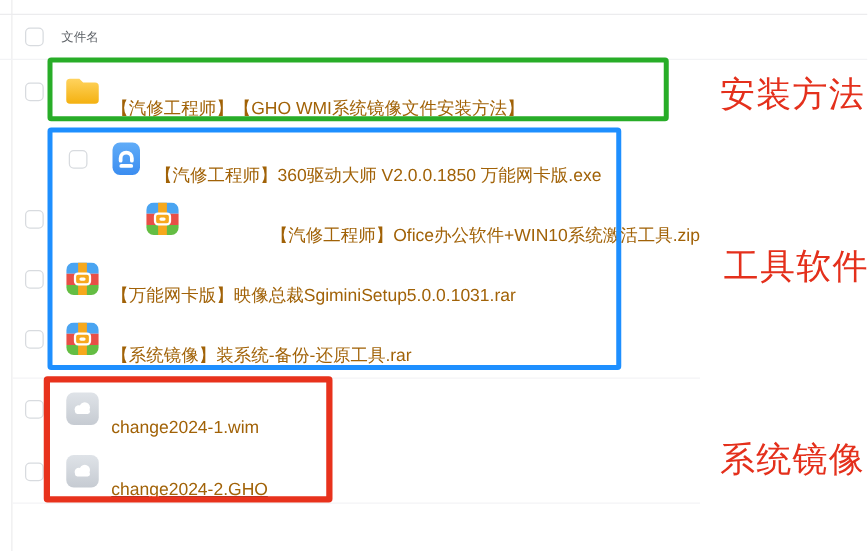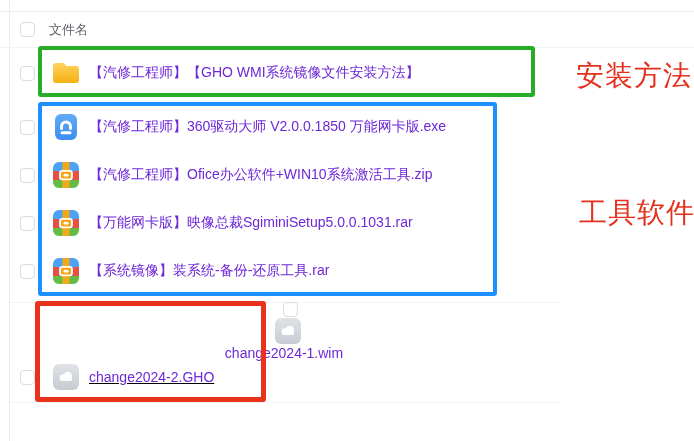--- a/index.html
+++ b/index.html
@@ -11,34 +11,34 @@
   .page{position:relative;width:694px;height:441px;background:#fff;}
   .vline-left{position:absolute;left:9px;top:0;width:1px;height:441px;background:#ededee;}
   .hline-top{position:absolute;left:0;top:11px;width:694px;height:1px;background:#ececee;}
   .hline-header{position:absolute;left:0;top:47px;width:694px;height:1px;background:#f2f3f5;}
   .sep{position:absolute;left:10px;width:550px;height:1px;background:#f3f4f6;}
 
   .header-row{
     position:absolute;left:0;top:12px;width:694px;height:35px;
     display:flex;align-items:center;
   }
-  .header-label{color:#5f6368;font-size:13px;margin-left:14px;}
+  .header-label{color:#5f6368;font-size:10px;margin-left:14px;}
 
   .checkbox{
     width:15px;height:15px;border:1px solid #d8dbdf;border-radius:4px;
     background:#fff;margin-left:20px;flex:0 0 auto;box-sizing:border-box;
   }
   .file-row{
     position:absolute;left:0;width:560px;height:48px;
     display:flex;align-items:center;cursor:pointer;
   }
   .file-row.tall{height:50px;}
   .icon-box{width:30px;height:28px;margin-left:16px;flex:0 0 auto;
     display:flex;align-items:center;justify-content:center;}
-  .file-name{margin-left:8px;color:#6d28d9;font-size:14px;white-space:nowrap;}
+  .file-name{margin-left:8px;color:#a16207;font-size:14px;white-space:nowrap;margin-top:27px;}
 
   .anno-box{position:absolute;box-sizing:border-box;border-radius:3px;pointer-events:none;z-index:5;}
   .anno-box.green{left:38px;top:46px;width:497px;height:51px;border:4px solid #28ad28;}
   .anno-box.blue {left:38px;top:102px;width:459px;height:194px;border:4px solid #1e8fff;}
   .anno-box.red  {left:35px;top:301px;width:231px;height:101px;border:5px solid #e8321c;}
 
   .anno-label{
     position:absolute;color:#e4301c;font-size:28px;line-height:32px;
     letter-spacing:1px;z-index:5;white-space:nowrap;
   }
@@ -71,39 +71,39 @@
           <stop offset="0" stop-color="#ffd35e"></stop>
               <stop offset="1" stop-color="#f4b110"></stop>
         </linearGradient>
           </defs>
         <path d="M2 6 q0-3 3-3 h7.5 l3 3 H25 q3 0 3 3 v11 q0 3-3 3 H5 q-3 0-3-3 z" fill="url(#gFold)"></path>
       </svg>
     </span>
     <span class="file-name">【汽修工程师】【GHO WMI系统镜像文件安装方法】</span>
   </div>
 
-  <div class="file-row" style="top:103px;">
+  <div class="file-row" style="top:103px;padding-left:35px;">
     <span class="checkbox"></span>
     <span class="icon-box">
       <svg width="24" height="28" viewBox="0 0 24 28">
         <defs>
             <linearGradient id="gExe" x1="0" y1="0" x2="0" y2="1">
           <stop offset="0" stop-color="#60acf8"></stop>
               <stop offset="1" stop-color="#3b8df0"></stop>
         </linearGradient>
           </defs>
         <rect x="1" y="1" width="22" height="26" rx="6" fill="url(#gExe)"></rect>
         <path d="M7.5 15.5 v-2 a4.5 4.5 0 0 1 9 0 v2" fill="none" stroke="#fff" stroke-width="3" stroke-linecap="round"></path>
         <rect x="6.5" y="18.2" width="11" height="3" rx="1.5" fill="#fff"></rect>
       </svg>
     </span>
     <span class="file-name">【汽修工程师】360驱动大师 V2.0.0.1850 万能网卡版.exe</span>
   </div>
 
-  <div class="file-row" style="top:151px;">
+  <div class="file-row" style="top:151px;justify-content:space-between;">
     <span class="checkbox"></span>
     <span class="icon-box">
       <svg width="28" height="28" viewBox="0 0 28 28">
         <clipPath id="cAr">
             <rect x="1" y="1" width="26" height="26" rx="6"></rect>
           </clipPath>
         <g clip-path="url(#cAr)">
           <rect x="1" y="1" width="26" height="9" fill="#4aa4f1"></rect>
           <rect x="1" y="10" width="26" height="9" fill="#e84f47"></rect>
           <rect x="1" y="19" width="26" height="8" fill="#64bd43"></rect>
@@ -143,21 +143,21 @@
           <rect x="1" y="19" width="26" height="8" fill="#64bd43"></rect>
           <rect x="10.5" y="1" width="7" height="26" fill="#f6a81d"></rect>
         </g>
         <rect x="8" y="9.8" width="12" height="8.6" rx="2.4" fill="#f6a81d" stroke="#fff" stroke-width="1.8"></rect>
         <rect x="11.5" y="12.9" width="5" height="2.6" rx="1.3" fill="#fff"></rect>
       </svg>
     </span>
     <span class="file-name">【系统镜像】装系统-备份-还原工具.rar</span>
   </div>
 
-  <div class="file-row tall" style="top:302px;flex-direction:column;">
+  <div class="file-row tall" style="top:302px;">
     <span class="checkbox"></span>
     <span class="icon-box">
       <svg width="28" height="28" viewBox="0 0 28 28">
         <defs>
             <linearGradient id="gGen" x1="0" y1="0" x2="0" y2="1">
           <stop offset="0" stop-color="#dfe3e8"></stop>
               <stop offset="1" stop-color="#c6cbd2"></stop>
         </linearGradient>
           </defs>
         <rect x="1" y="1" width="26" height="26" rx="6" fill="url(#gGen)"></rect>
@@ -181,14 +181,15 @@
     </span>
     <span class="file-name">change2024-2.GHO</span>
   </div>
 
   <div class="anno-box green"></div>
   <div class="anno-box blue"></div>
   <div class="anno-box red"></div>
 
   <div class="anno-label l1">安装方法</div>
   <div class="anno-label l2">工具软件</div>
+  <div class="anno-label l3">系统镜像</div>
 
 </div>
 
 </body></html>

